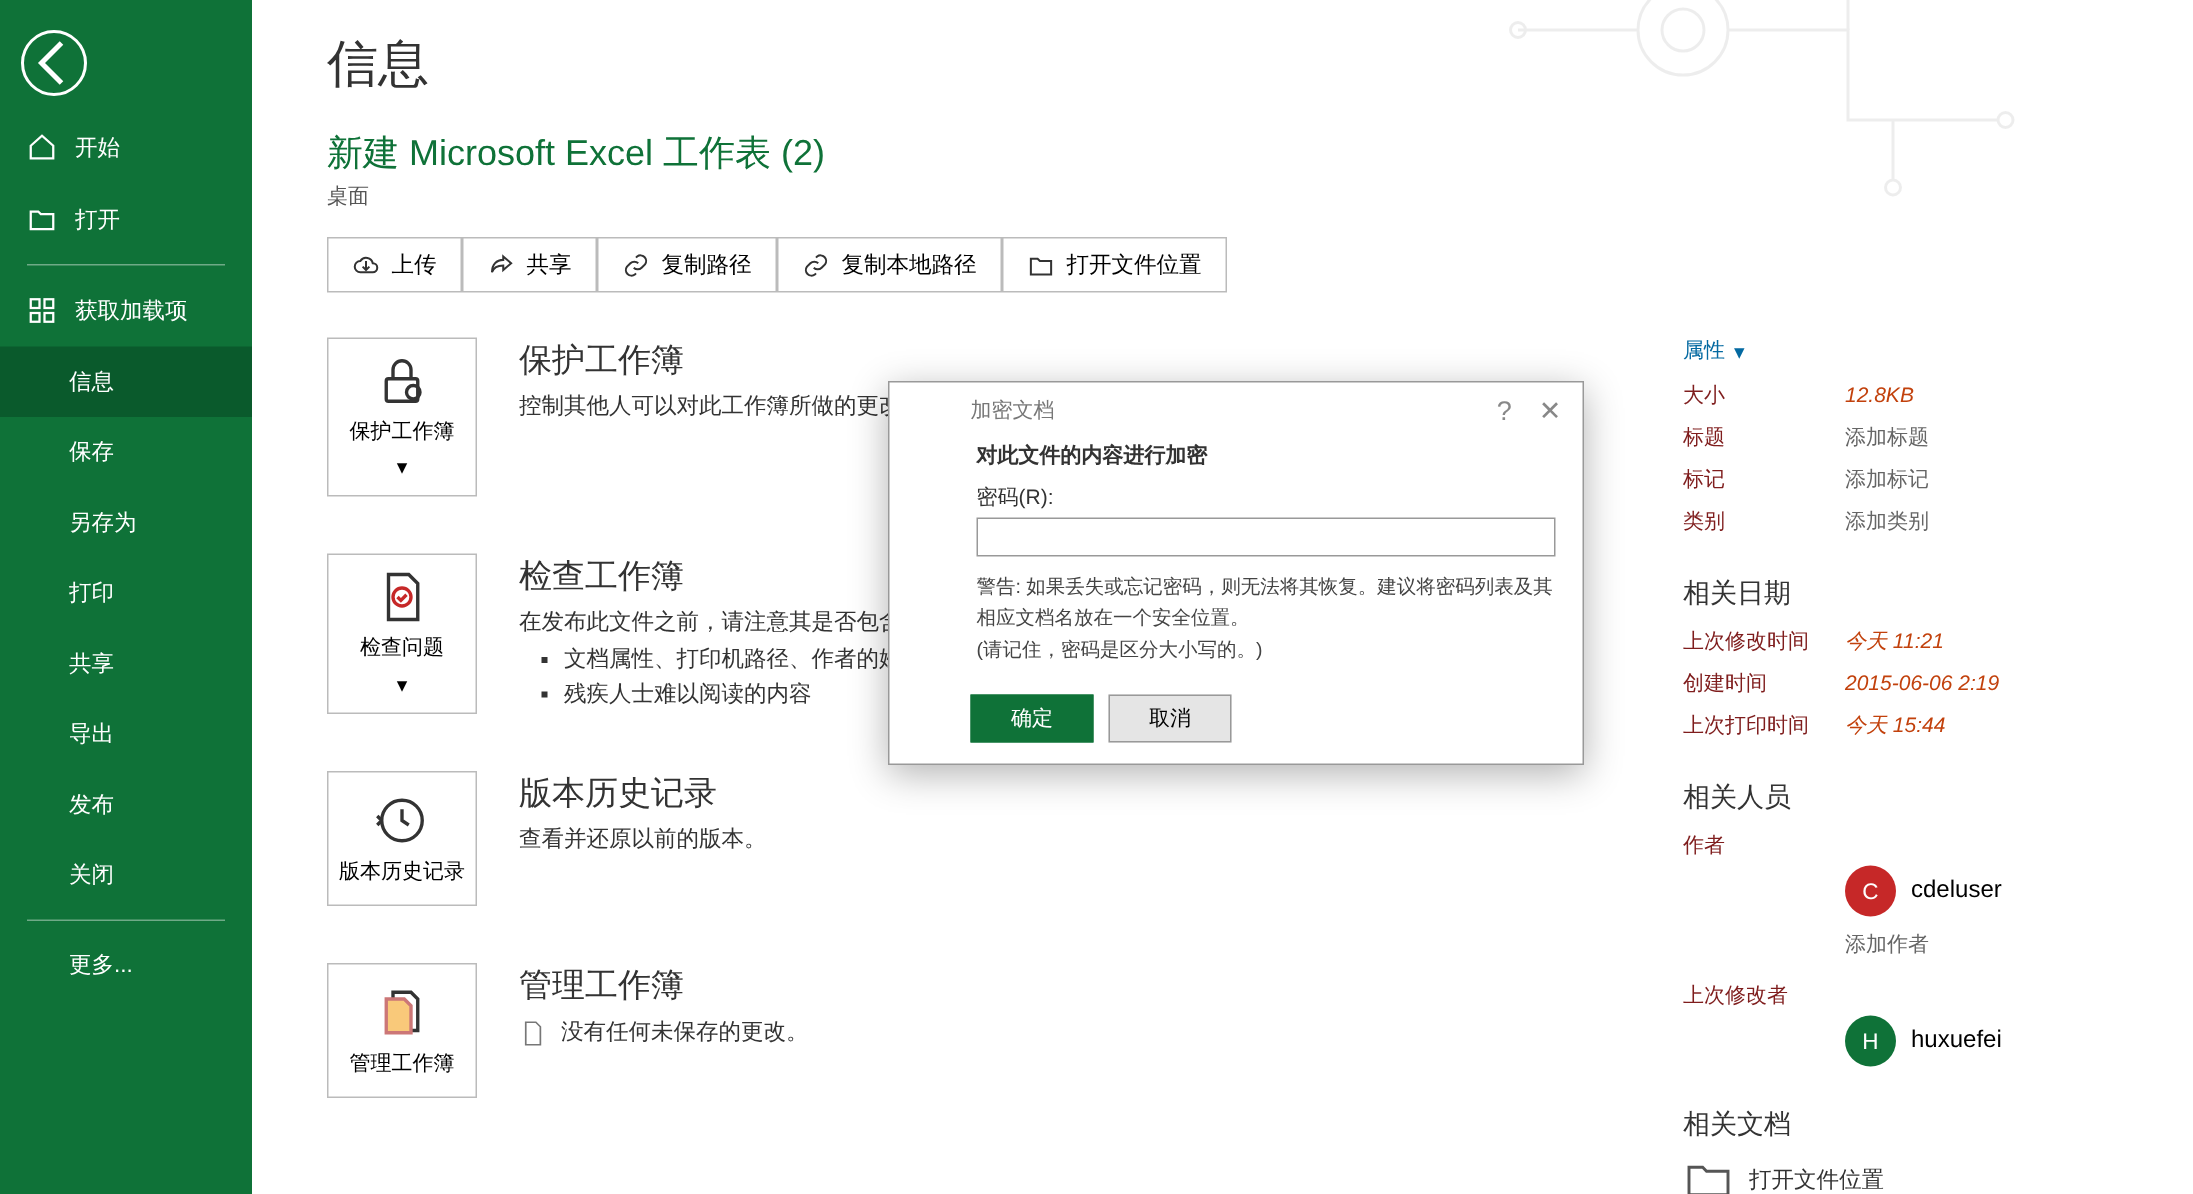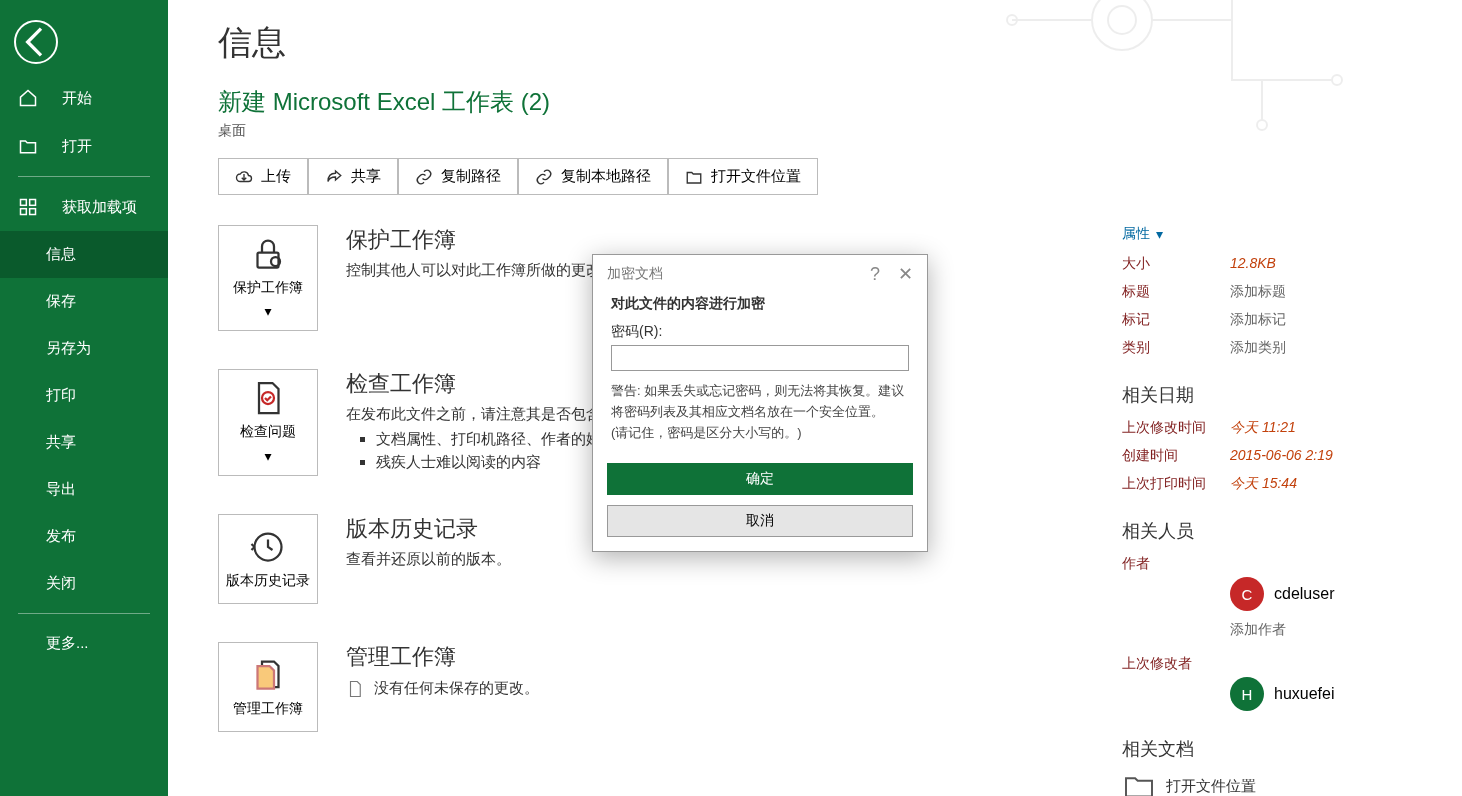--- a/index.html
+++ b/index.html
@@ -1,20 +1,20 @@
 <!DOCTYPE html>
 <html><head>
 <meta charset="utf-8">
 <style>
 * { box-sizing: border-box; margin: 0; padding: 0; font-family: "Microsoft YaHei", "Segoe UI", sans-serif; }
 body { width: 1462px; height: 796px; background: #fff; display: flex; overflow: hidden; position: relative; }
 
 .sidebar { width: 168px; background: #0f7238; color: #fff; display: flex; flex-direction: column; padding-top: 10px; }
 .back-btn { width: 44px; height: 44px; margin: 10px 0 10px 14px; border: 2px solid #fff; border-radius: 50%; display: flex; align-items: center; justify-content: center; font-size: 22px; cursor: pointer; }
-.nav-item { display: flex; align-items: center; gap: 24px; padding: 14px 18px; font-size: 15px; cursor: pointer; }
+.nav-item { display: flex; align-items: center; gap: 12px; padding: 14px 18px; font-size: 15px; cursor: pointer; }
 .nav-item.active { background: #0a5a2c; }
 .nav-item svg { width: 20px; height: 20px; flex-shrink: 0; }
 .nav-sep { border-top: 1px solid rgba(255,255,255,0.4); margin: 6px 18px; }
 .nav-indent { padding-left: 46px; }
 
 .main { flex: 1; padding: 20px 40px 20px 50px; position: relative; overflow: hidden; }
 .page-title { font-size: 34px; font-weight: 400; color: #333; margin-bottom: 20px; }
 .doc-title { font-size: 24px; color: #0f7238; font-weight: 400; }
 .doc-loc { font-size: 14px; color: #555; margin-top: 4px; margin-bottom: 18px; }
 
@@ -44,30 +44,30 @@
 
 .subhead { font-size: 18px; color: #333; margin-top: 26px; margin-bottom: 12px; }
 .avatar-row { display: flex; align-items: center; gap: 10px; margin-bottom: 10px; }
 .avatar { width: 34px; height: 34px; border-radius: 50%; color: #fff; display: flex; align-items: center; justify-content: center; font-size: 15px; }
 .avatar.c { background: #c62828; }
 .avatar.h { background: #0f7238; }
 .folder-row { display: flex; align-items: center; gap: 10px; font-size: 15px; color: #333; cursor: pointer; }
 .folder-row svg { width: 34px; height: 26px; }
 
 
-.dialog { position: absolute; left: 592px; top: 254px; width: 336px; background: #fff; border: 1px solid #999; box-shadow: 0 6px 24px rgba(0,0,0,0.3); z-index: 100; }
+.dialog { position: absolute; left: 592px; top: 254px; width: 464px; background: #fff; border: 1px solid #999; box-shadow: 0 6px 24px rgba(0,0,0,0.3); z-index: 100; padding-left: 40px; }
 .dlg-title { display: flex; align-items: center; justify-content: space-between; padding: 10px 14px 6px; color: #777; font-size: 14px; }
 .dlg-title-right { display: flex; gap: 18px; }
 .dlg-help, .dlg-close { color: #888; font-size: 18px; cursor: pointer; line-height: 1; }
 .dlg-body { padding: 6px 18px 14px; font-size: 14px; color: #333; }
 .dlg-bold { font-weight: 600; margin-bottom: 10px; }
 .dlg-label { margin-bottom: 4px; }
 .dlg-input { width: 100%; border: 1px solid #999; padding: 4px 6px; font-size: 14px; margin-bottom: 10px; }
 .dlg-warn { font-size: 13px; color: #444; line-height: 1.6; }
-.dlg-btns { display: flex; justify-content: flex-start; gap: 10px; padding: 6px 14px 14px; flex-direction: column; }
+.dlg-btns { display: flex; justify-content: flex-start; gap: 10px; padding: 6px 14px 14px; }
 .dlg-btn { min-width: 82px; padding: 6px 14px; font-size: 14px; cursor: pointer; border: 1px solid #999; }
 .dlg-ok { background: #0f7238; color: #fff; border-color: #0f7238; }
 .dlg-cancel { background: #e5e5e5; }
 
 
 .decor { position: absolute; top: -40px; right: -40px; opacity: 0.25; pointer-events: none; }
 </style>
 </head>
 <body>
 

